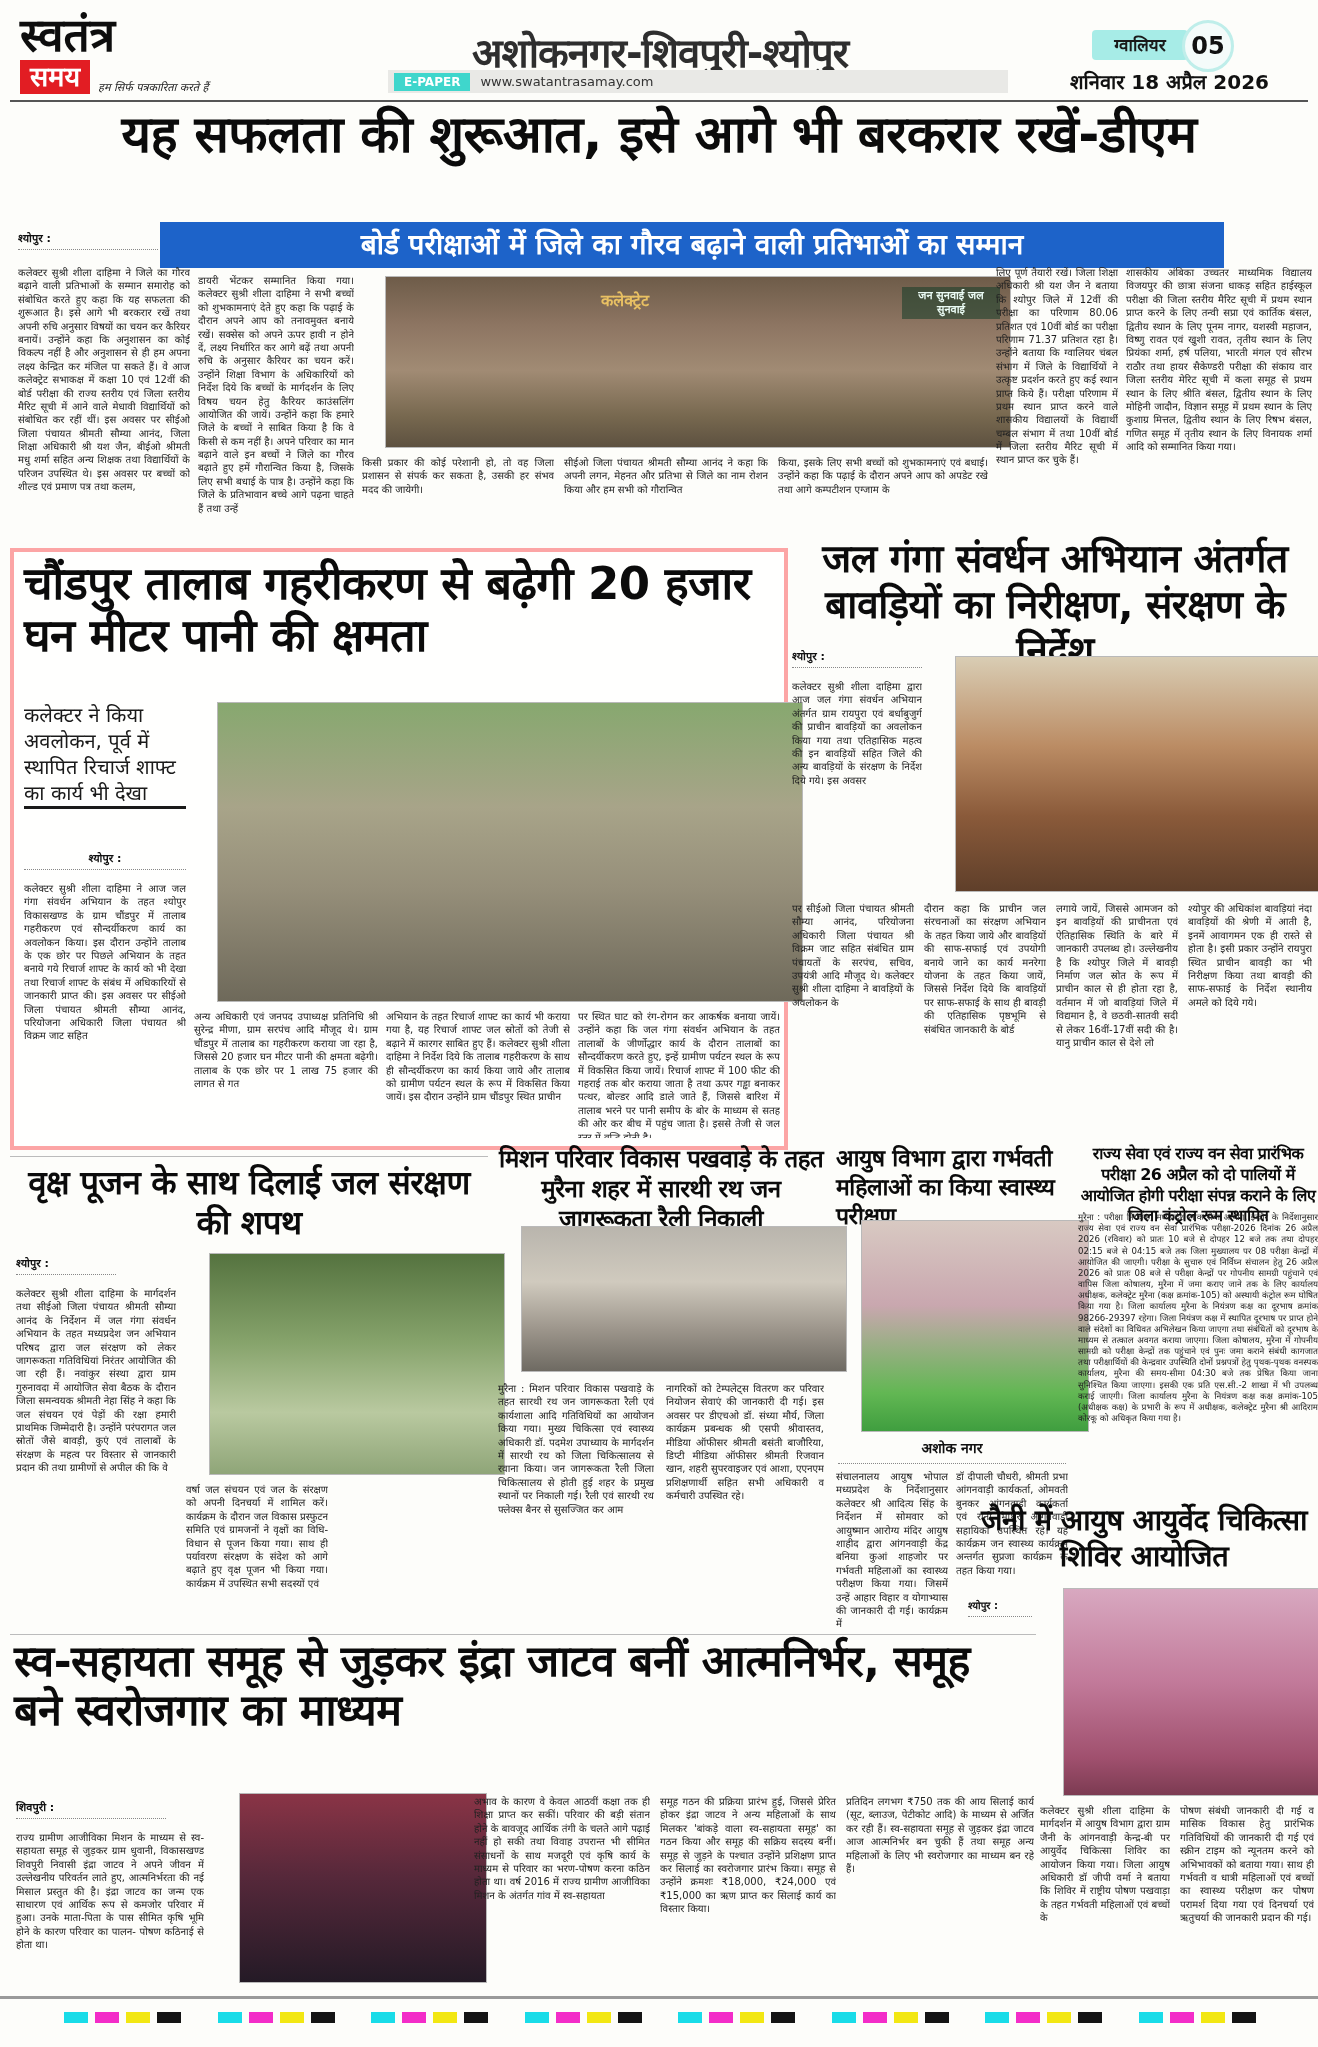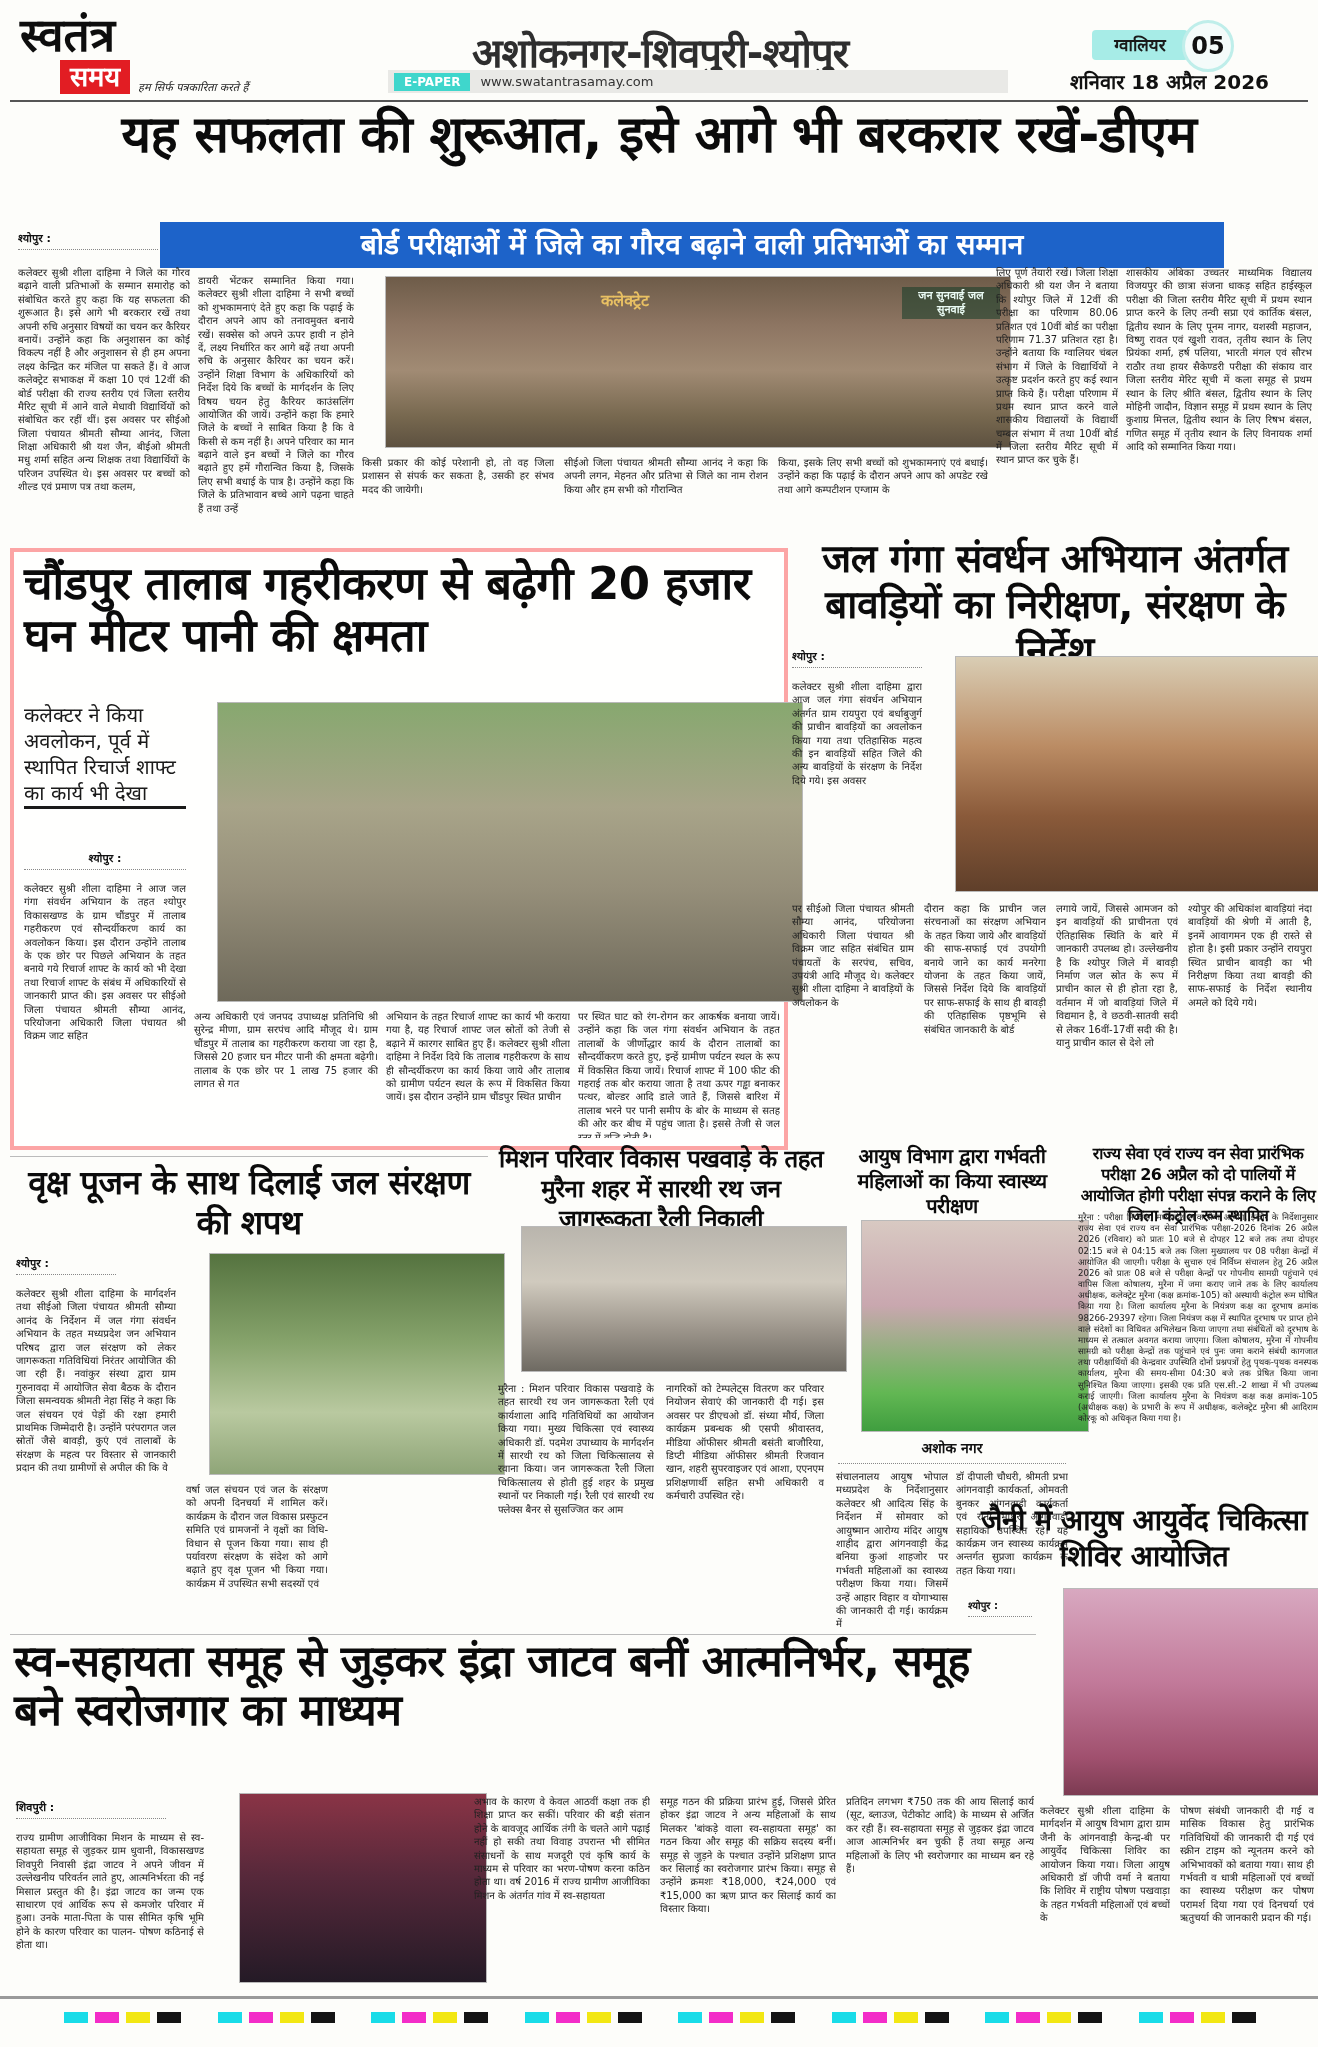--- a/index.html
+++ b/index.html
@@ -11,21 +11,21 @@
             padding-bottom:4px;margin-bottom:5px;width:100%;}
   .photo{position:absolute;border:1px solid #b9b9b9;box-sizing:border-box;margin-left:23px;}
   .headline{font-weight:800;color:#0b0b0b;letter-spacing:-0.5px;}
   .rule{position:absolute;background:#555;}
   .greenbox{position:absolute;border:4px solid #fca5a5;background:#fffffe;box-sizing:border-box;}
   .banner{background:#1d63c9;color:#ffffff;font-weight:800;text-align:center;}
   .caption{font-weight:800;text-align:center;color:#111;}
   
   .logo1{font-size:46px;font-weight:800;color:#0d0d0d;line-height:1;}
   .logobox{background:#e21d23;color:#fff;font-weight:800;font-size:27px;text-align:center;
-           padding:1px 10px;line-height:1.2;margin-left:40px;}
+           padding:1px 10px;line-height:1.2;}
   .tagline{font-size:11px;color:#222;font-style:italic;}
   .edition{font-size:40px;font-weight:800;color:#2e2e2e;text-align:center;letter-spacing:-1px;}
   .graystrip{background:#e9e9e6;display:flex;align-items:center;gap:10px;padding-left:6px;box-sizing:border-box;}
   .epaper{background:#3fd6cc;color:#fff;font-weight:800;font-size:12px;padding:2px 10px;}
   .website{font-size:13px;color:#333;}
   .citypill{background:#a7ece7;border-radius:4px;text-align:center;font-weight:800;font-size:17px;}
   .pagecircle{background:#f4fbfa;border:3px solid #bfeeea;border-radius:50%;text-align:center;
               font-weight:800;font-size:24px;color:#111;}
   .dateline-top{font-size:20px;font-weight:800;color:#111;}
   
@@ -125,21 +125,21 @@
   </div>
 
   <div class="abs" style="left:496px;top:1142px;width:330px;height:488px;">
     <div class="abs headline" style="left:2px;top:2px;width:326px;font-size:24px;line-height:1.25;text-align:center;">मिशन परिवार विकास पखवाड़े के तहत मुरैना शहर में सारथी रथ जन जागरूकता रैली निकाली</div>
     <div class="photo ph-rally" style="left:2px;top:84px;width:326px;height:146px;"></div>
     <div class="abs bodytxt" style="left:2px;top:240px;width:156px;height:246px;">मुरैना : मिशन परिवार विकास पखवाड़े के तहत सारथी रथ जन जागरूकता रैली एवं कार्यशाला आदि गतिविधियों का आयोजन किया गया। मुख्य चिकित्सा एवं स्वास्थ्य अधिकारी डॉ. पदमेश उपाध्याय के मार्गदर्शन में सारथी रथ को जिला चिकित्सालय से रवाना किया। जन जागरूकता रैली जिला चिकित्सालय से होती हुई शहर के प्रमुख स्थानों पर निकाली गई। रैली एवं सारथी रथ फ्लेक्स बैनर से सुसज्जित कर आम</div>
     <div class="abs bodytxt" style="left:170px;top:240px;width:158px;height:246px;">नागरिकों को टेम्पलेट्स वितरण कर परिवार नियोजन सेवाएं की जानकारी दी गई। इस अवसर पर डीएचओ डॉ. संध्या मौर्य, जिला कार्यक्रम प्रबन्धक श्री एसपी श्रीवास्तव, मीडिया ऑफीसर श्रीमती बसंती बाजौरिया, डिप्टी मीडिया ऑफीसर श्रीमती रिजवान खान, शहरी सुपरवाइजर एवं आशा, एएनएम प्रशिक्षणार्थी सहित सभी अधिकारी व कर्मचारी उपस्थित रहे।</div>
   </div>
 
   <div class="abs" style="left:834px;top:1142px;width:236px;height:488px;">
-    <div class="abs headline" style="left:2px;top:2px;width:232px;font-size:20px;line-height:1.25;text-align:center;">आयुष विभाग द्वारा गर्भवती महिलाओं का किया स्वास्थ्य परीक्षण</div>
+    <div class="abs headline" style="left:2px;top:2px;width:232px;font-size:23px;line-height:1.25;text-align:left;">आयुष विभाग द्वारा गर्भवती महिलाओं का किया स्वास्थ्य परीक्षण</div>
     <div class="photo ph-ayush" style="left:4px;top:78px;width:228px;height:212px;"></div>
     <div class="abs caption" style="left:4px;top:296px;width:228px;font-size:14px;border-bottom:1px dotted #888;padding-bottom:6px;">अशोक नगर</div>
     <div class="abs bodytxt" style="left:2px;top:328px;width:112px;height:158px;">संचालनालय आयुष भोपाल मध्यप्रदेश के निर्देशानुसार कलेक्टर श्री आदित्य सिंह के निर्देशन में सोमवार को आयुष्मान आरोग्य मंदिर आयुष शाहीद द्वारा आंगनवाड़ी केंद्र बनिया कुआं शाहजोर पर गर्भवती महिलाओं का स्वास्थ्य परीक्षण किया गया। जिसमें उन्हें आहार विहार व योगाभ्यास की जानकारी दी गई। कार्यक्रम में</div>
     <div class="abs bodytxt" style="left:122px;top:328px;width:112px;height:158px;">डॉ दीपाली चौधरी, श्रीमती प्रभा आंगनवाड़ी कार्यकर्ता, ओमवती बुनकर आंगनवाड़ी कार्यकर्ता एवं रानी माथुर आंगनवाड़ी सहायिका उपस्थित रहे। यह कार्यक्रम जन स्वास्थ्य कार्यक्रम अन्तर्गत सुप्रजा कार्यक्रम के तहत किया गया।</div>
   </div>
 
   <div class="abs" style="left:1078px;top:1142px;width:240px;height:352px;">
     <div class="abs headline" style="left:0;top:2px;width:240px;font-size:16px;line-height:1.3;text-align:center;">राज्य सेवा एवं राज्य वन सेवा प्रारंभिक परीक्षा 26 अप्रैल को दो पालियों में आयोजित होगी परीक्षा संपन्न कराने के लिए जिला कंट्रोल रूम स्थापित</div>
     <div class="abs bodytxt" style="left:0;top:70px;width:240px;height:280px;font-size:8.6px;line-height:1.3;">मुरैना : परीक्षा नियंत्रक, मध्यप्रदेश लोक सेवा आयोग, इन्दौर के निर्देशानुसार राज्य सेवा एवं राज्य वन सेवा प्रारंभिक परीक्षा-2026 दिनांक 26 अप्रैल 2026 (रविवार) को प्रातः 10 बजे से दोपहर 12 बजे तक तथा दोपहर 02:15 बजे से 04:15 बजे तक जिला मुख्यालय पर 08 परीक्षा केन्द्रों में आयोजित की जाएगी। परीक्षा के सुचारु एवं निर्विघ्न संचालन हेतु 26 अप्रैल 2026 को प्रातः 08 बजे से परीक्षा केन्द्रों पर गोपनीय सामग्री पहुंचाने एवं वापिस जिला कोषालय, मुरैना में जमा कराए जाने तक के लिए कार्यालय अधीक्षक, कलेक्ट्रेट मुरैना (कक्ष क्रमांक-105) को अस्थायी कंट्रोल रूम घोषित किया गया है। जिला कार्यालय मुरैना के नियंत्रण कक्ष का दूरभाष क्रमांक 98266-29397 रहेगा। जिला नियंत्रण कक्ष में स्थापित दूरभाष पर प्राप्त होने वाले संदेशों का विधिवत अभिलेखन किया जाएगा तथा संबंधितों को दूरभाष के माध्यम से तत्काल अवगत कराया जाएगा। जिला कोषालय, मुरैना में गोपनीय सामग्री को परीक्षा केन्द्रों तक पहुंचाने एवं पुनः जमा कराने संबंधी कागजात तथा परीक्षार्थियों की केन्द्रवार उपस्थिति दोनों प्रश्नपत्रों हेतु पृथक-पृथक वनस्पक कार्यालय, मुरैना की समय-सीमा 04:30 बजे तक प्रेषित किया जाना सुनिश्चित किया जाएगा। इसकी एक प्रति एस.सी.-2 शाखा में भी उपलब्ध कराई जाएगी। जिला कार्यालय मुरैना के नियंत्रण कक्ष कक्ष क्रमांक-105 (अधीक्षक कक्ष) के प्रभारी के रूप में अधीक्षक, कलेक्ट्रेट मुरैना श्री आदिराम कोरकू को अधिकृत किया गया है।</div>
   </div>

